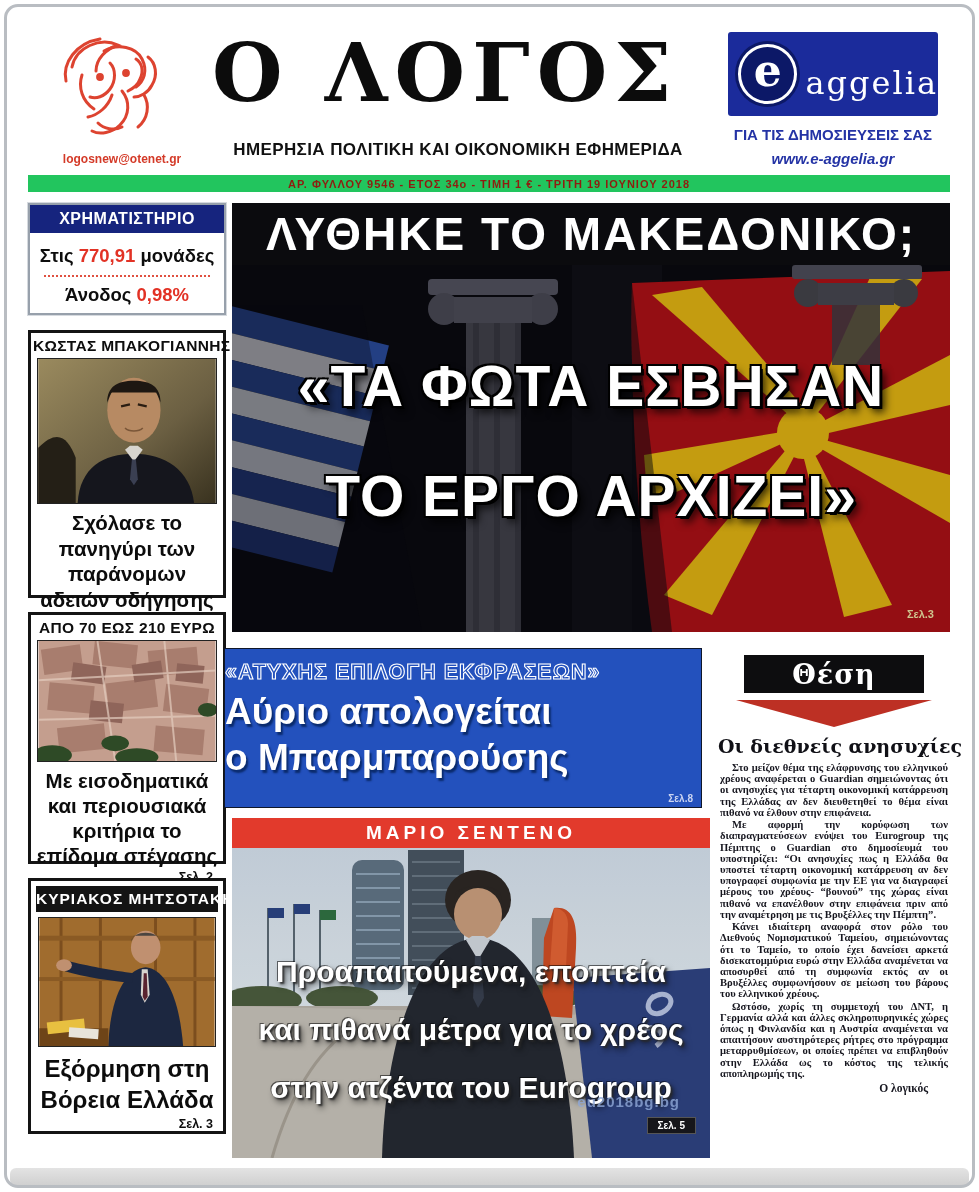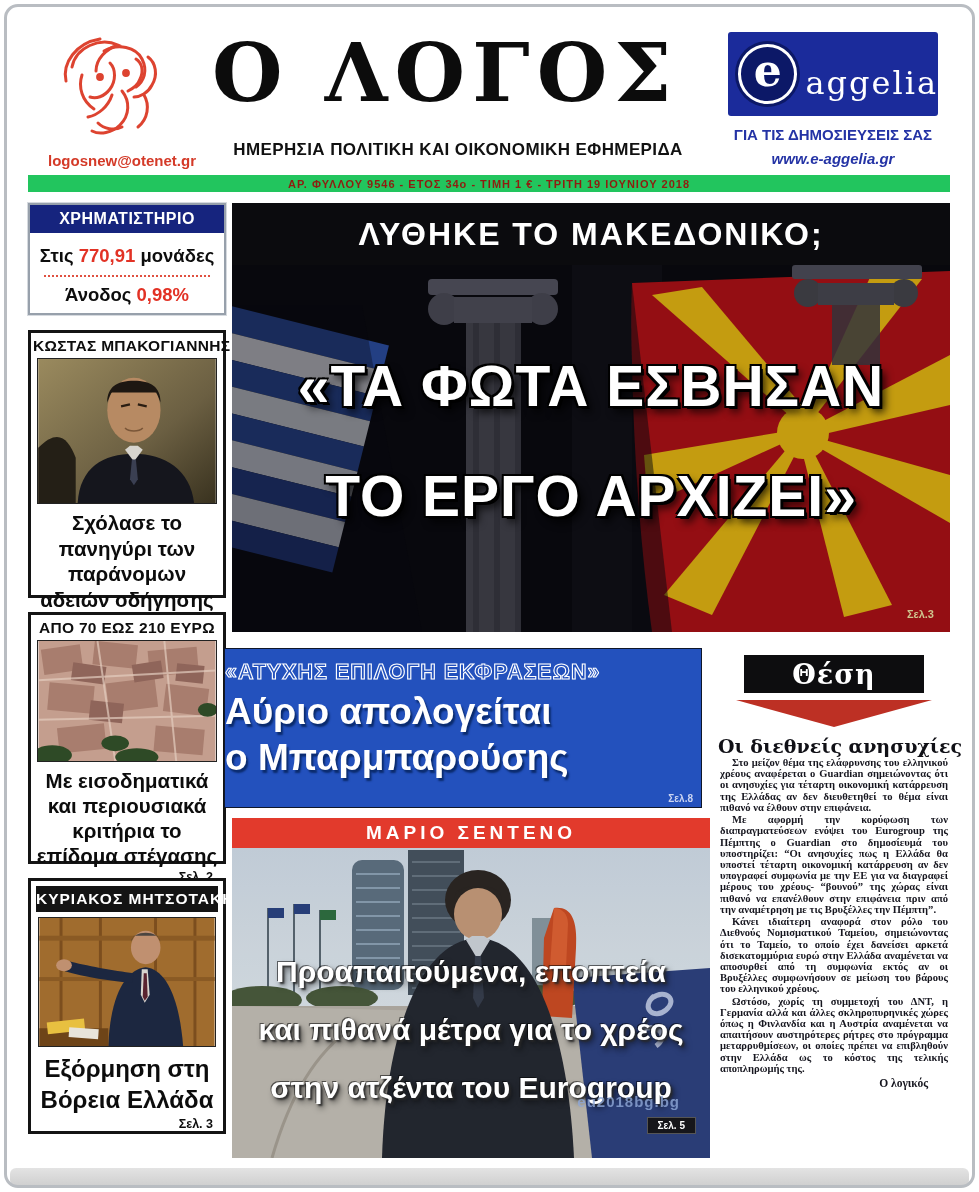--- a/index.html
+++ b/index.html
@@ -14,21 +14,21 @@
     border:3px solid #b9bdc2; border-radius:14px; pointer-events:none; z-index:50;
   }
   .scan-bottom {
     position:absolute; left:10px; right:10px; top:1168px; height:18px;
     background:linear-gradient(#e3e3e3,#cfcfcf); border-radius:6px; z-index:40;
   }
 
   
   .logo-art { position:absolute; left:52px; top:28px; width:140px; height:122px; }
   .email { position:absolute; left:22px; top:152px; width:200px; text-align:center;
-    color:#d43a28; font-weight:bold; font-size:15px; }
+    color:#d43a28; font-weight:bold; font-size:12px; }
   .masthead { position:absolute; left:212px; top:22px; width:492px; text-align:left;
     font-family:"DejaVu Serif", serif; font-weight:bold; font-size:81px; line-height:1.25;
     letter-spacing:7px; color:#0c0c0c; white-space:nowrap; }
   .subtitle { position:absolute; left:212px; top:140px; width:492px; text-align:center;
     font-weight:bold; font-size:17px; color:#111; letter-spacing:0.4px; white-space:nowrap; }
   .ad-box { position:absolute; left:728px; top:32px; width:210px; height:84px;
     background:#1b2b9b; border-radius:3px; display:flex; align-items:center; padding-left:10px; }
   .ad-e-circle { width:60px; height:60px; border-radius:50%; background:#0c1867;
     border:3px solid #fff; display:flex; align-items:center; justify-content:center;
     box-shadow:0 0 0 3px #0c1867; }
@@ -66,21 +66,21 @@
   .box-bako { top:330px; height:268px; }
   .box-bako .item-headline { font-size:20.5px; line-height:1.25; }
   .box-evro { top:612px; height:252px; }
   .box-evro .item-headline { font-size:20.5px; line-height:1.22; }
   .box-mits { top:878px; height:256px; }
   .box-mits .item-headline { font-size:24px; line-height:1.3; }
 
   
   .kicker-bar { position:absolute; left:232px; top:203px; width:718px; height:62px;
     background:#0b0b0e; display:flex; align-items:center; justify-content:center; }
-  .kicker-bar span { color:#fff; font-weight:bold; font-size:32px; letter-spacing:2px; }
+  .kicker-bar span { color:#fff; font-weight:bold; font-size:46px; letter-spacing:2px; }
   .lead-photo { position:absolute; left:232px; top:265px; width:718px; height:367px; }
   .lead-photo svg { display:block; }
   .lead-headline { position:absolute; width:100%; text-align:center; color:#fff;
     font-weight:bold; font-size:57px; letter-spacing:1px; white-space:nowrap;
     text-shadow:-2px -2px 0 #000, 2px -2px 0 #000, -2px 2px 0 #000, 3px 3px 0 #000, 5px 6px 8px rgba(0,0,0,.85); }
   .lead-l1 { top:88px; } .lead-l2 { top:198px; }
   .lead-page { position:absolute; right:16px; bottom:12px; color:#cfc58f; font-size:11px; font-weight:bold; }
 
   .blue-box { position:absolute; left:224px; top:648px; width:478px; height:160px;
     background:#2351bd; border:1px solid #0f172a; text-align:left; }
@@ -108,21 +108,21 @@
   .opinion { position:absolute; left:718px; top:648px; width:232px; }
   .thesi-box { width:180px; height:38px; margin:7px auto; background:#0d0d0f;
     display:flex; align-items:center; justify-content:center; }
   .thesi-box span { color:#fff; font-family:"DejaVu Serif", serif; font-weight:bold;
     font-size:27px; letter-spacing:1px; }
   .thesi-tri { width:0; height:0; margin:0 auto;
     border-left:98px solid transparent; border-right:98px solid transparent;
     border-top:27px solid #bd3024; }
   .op-headline { text-align:center; font-family:"DejaVu Serif", serif; font-weight:bold;
     font-size:19px; color:#101016; margin-top:8px; white-space:nowrap; }
-  .op-body { padding:0 2px; font-family:"Liberation Serif", serif;
+  .op-body { margin-top:5px; padding:0 2px; font-family:"Liberation Serif", serif;
     font-weight:bold; font-size:10.6px; line-height:1.06; color:#16161f; text-align:justify; }
   .op-body p { text-indent:12px; margin-bottom:1px; }
   .op-sign { text-align:right; font-family:"Liberation Serif", serif; font-weight:bold;
     font-size:11.5px; color:#16161f; padding-right:22px; margin-top:3px; }
 </style>
 </head>
 <body>
 
 <div class="page">
 

